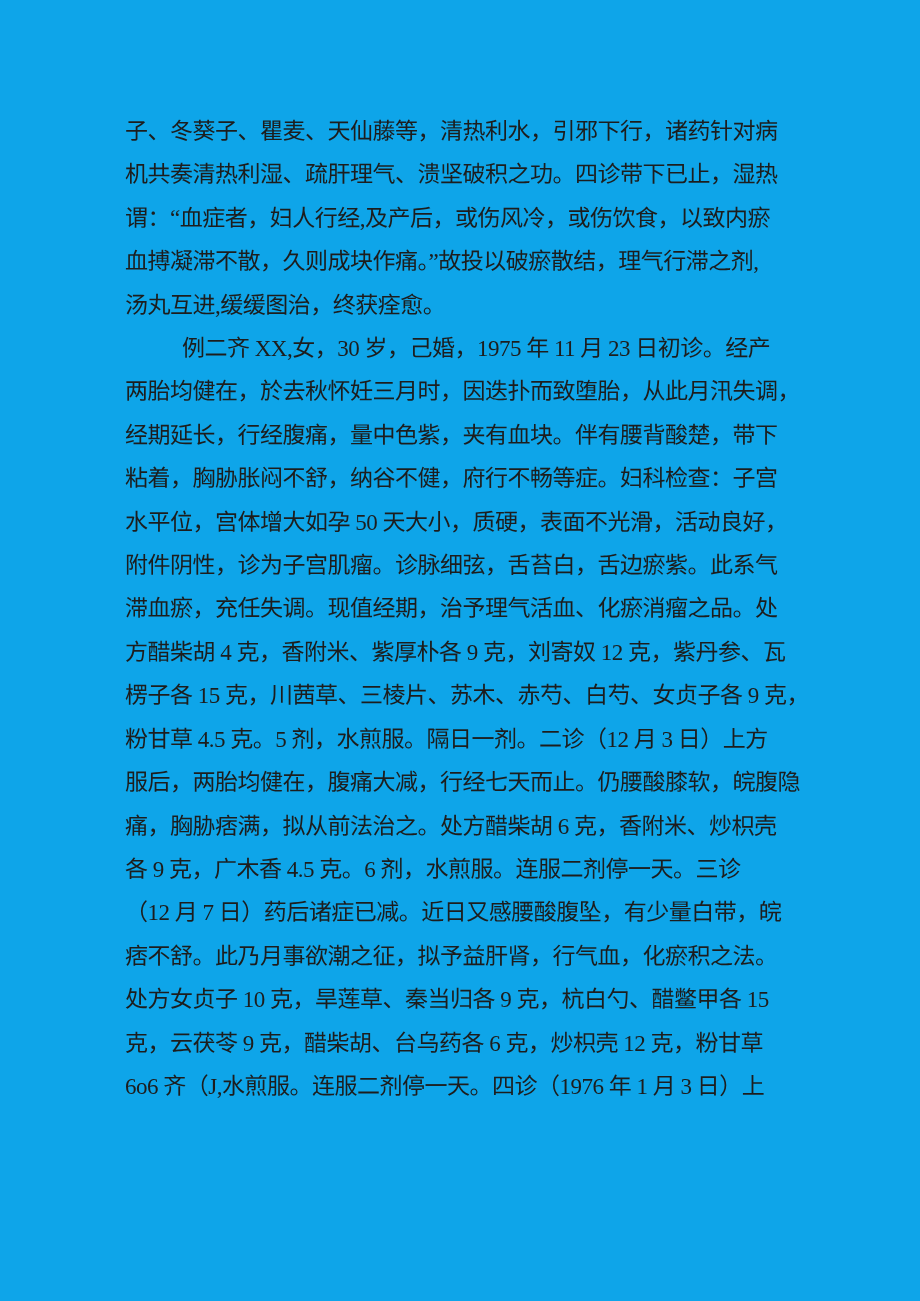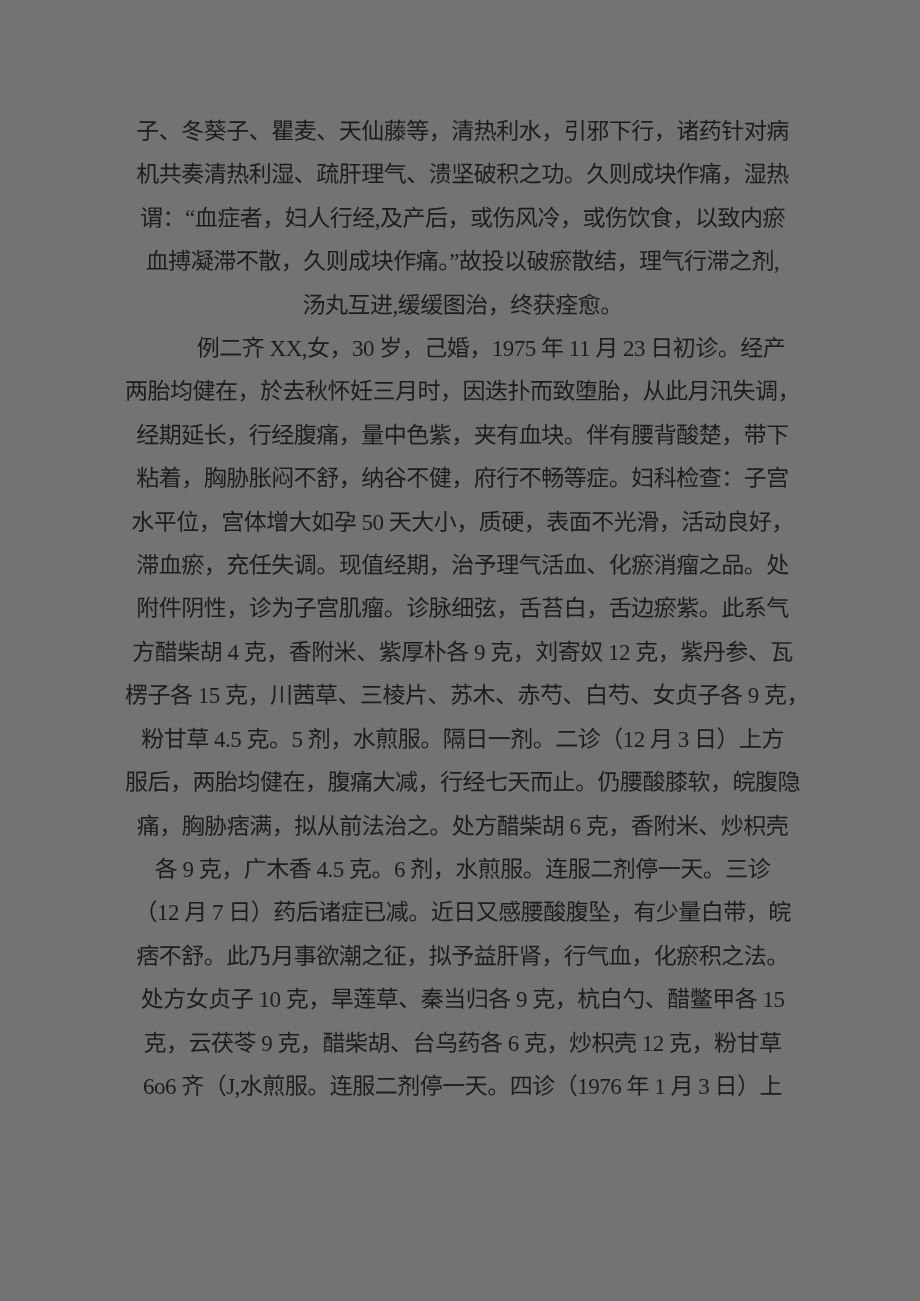--- a/index.html
+++ b/index.html
@@ -10,22 +10,21 @@
   body {
     width: 920px;
     height: 1301px;
     position: relative;
     overflow: hidden;
     font-family: "Liberation Serif", "DejaVu Serif", serif;
   }
   .page {
     position: absolute;
     inset: 0;
-    background: #737373;
-    text-align: center;
+    background: #0ea5e9;
   }
   .textblock {
     position: absolute;
     left: 125px;
     top: 110px;
     width: 675px;
     color: #1d1d1d;
     font-size: 23px;
     line-height: 43.4px;
     letter-spacing: -0.5px;
@@ -40,32 +39,32 @@
     text-indent: 57px;
   }
 </style>
 </head>
 <body>
 
 <div class="page">
   <div class="textblock">
 
     <p class="line">子、冬葵子、瞿麦、天仙藤等，清热利水，引邪下行，诸药针对病</p>
-    <p class="line">机共奏清热利湿、疏肝理气、溃坚破积之功。久则成块作痛，湿热</p>
+    <p class="line">机共奏清热利湿、疏肝理气、溃坚破积之功。四诊带下已止，湿热</p>
     <p class="line">谓：“血症者，妇人行经,及产后，或伤风冷，或伤饮食，以致内瘀</p>
     <p class="line">血搏凝滞不散，久则成块作痛。”故投以破瘀散结，理气行滞之剂,</p>
     <p class="line">汤丸互进,缓缓图治，终获痊愈。</p>
 
     <p class="line indent">例二齐 XX,女，30 岁，己婚，1975 年 11 月 23 日初诊。经产</p>
     <p class="line">两胎均健在，於去秋怀妊三月时，因迭扑而致堕胎，从此月汛失调，</p>
     <p class="line">经期延长，行经腹痛，量中色紫，夹有血块。伴有腰背酸楚，带下</p>
     <p class="line">粘着，胸胁胀闷不舒，纳谷不健，府行不畅等症。妇科检查：子宫</p>
     <p class="line">水平位，宫体增大如孕 50 天大小，质硬，表面不光滑，活动良好，</p>
+    <p class="line">附件阴性，诊为子宫肌瘤。诊脉细弦，舌苔白，舌边瘀紫。此系气</p>
     <p class="line">滞血瘀，充任失调。现值经期，治予理气活血、化瘀消瘤之品。处</p>
-    <p class="line">附件阴性，诊为子宫肌瘤。诊脉细弦，舌苔白，舌边瘀紫。此系气</p>
     <p class="line">方醋柴胡 4 克，香附米、紫厚朴各 9 克，刘寄奴 12 克，紫丹参、瓦</p>
     <p class="line">楞子各 15 克，川茜草、三棱片、苏木、赤芍、白芍、女贞子各 9 克，</p>
     <p class="line">粉甘草 4.5 克。5 剂，水煎服。隔日一剂。二诊（12 月 3 日）上方</p>
     <p class="line">服后，两胎均健在，腹痛大减，行经七天而止。仍腰酸膝软，皖腹隐</p>
     <p class="line">痛，胸胁痞满，拟从前法治之。处方醋柴胡 6 克，香附米、炒枳壳</p>
     <p class="line">各 9 克，广木香 4.5 克。6 剂，水煎服。连服二剂停一天。三诊</p>
     <p class="line">（12 月 7 日）药后诸症已减。近日又感腰酸腹坠，有少量白带，皖</p>
     <p class="line">痞不舒。此乃月事欲潮之征，拟予益肝肾，行气血，化瘀积之法。</p>
     <p class="line">处方女贞子 10 克，旱莲草、秦当归各 9 克，杭白勺、醋鳖甲各 15</p>
     <p class="line">克，云茯苓 9 克，醋柴胡、台乌药各 6 克，炒枳壳 12 克，粉甘草</p>

